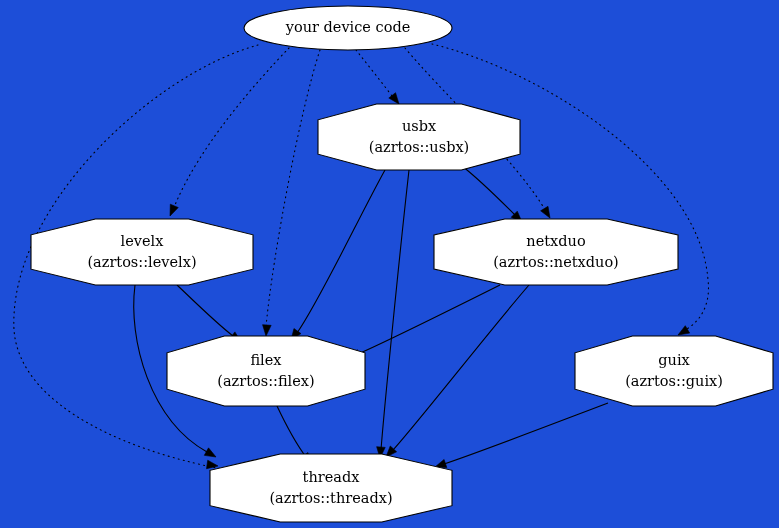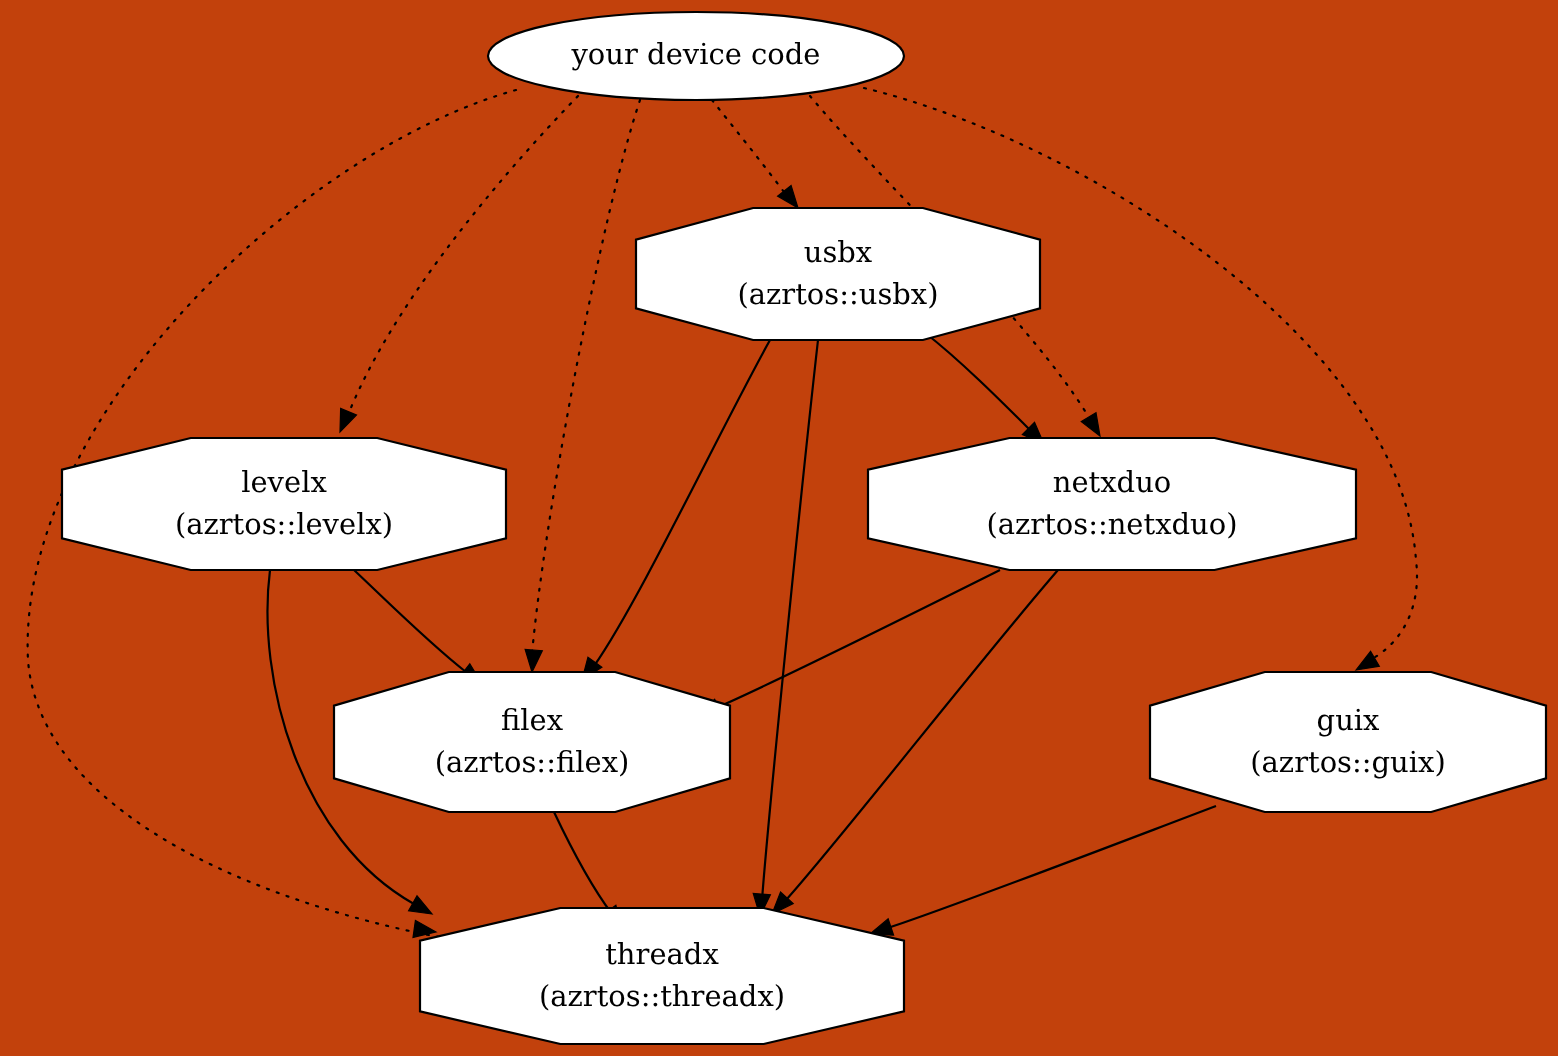--- a/index.html
+++ b/index.html
@@ -4,21 +4,21 @@
 <style>
   html, body {
     margin: 0;
     padding: 0;
     background: #ffffff;
   }
   #graph-root {
     position: relative;
     width: 779px;
     height: 528px;
-    background: #c2410c;
+    background: #1d4ed8;
     overflow: hidden;
     font-family: "DejaVu Serif", "Liberation Serif", serif;
   }
   svg#graph-canvas {
     display: block;
     width: 779px;
     height: 528px;
   }
   .node-shape {
     fill: #ffffff;

